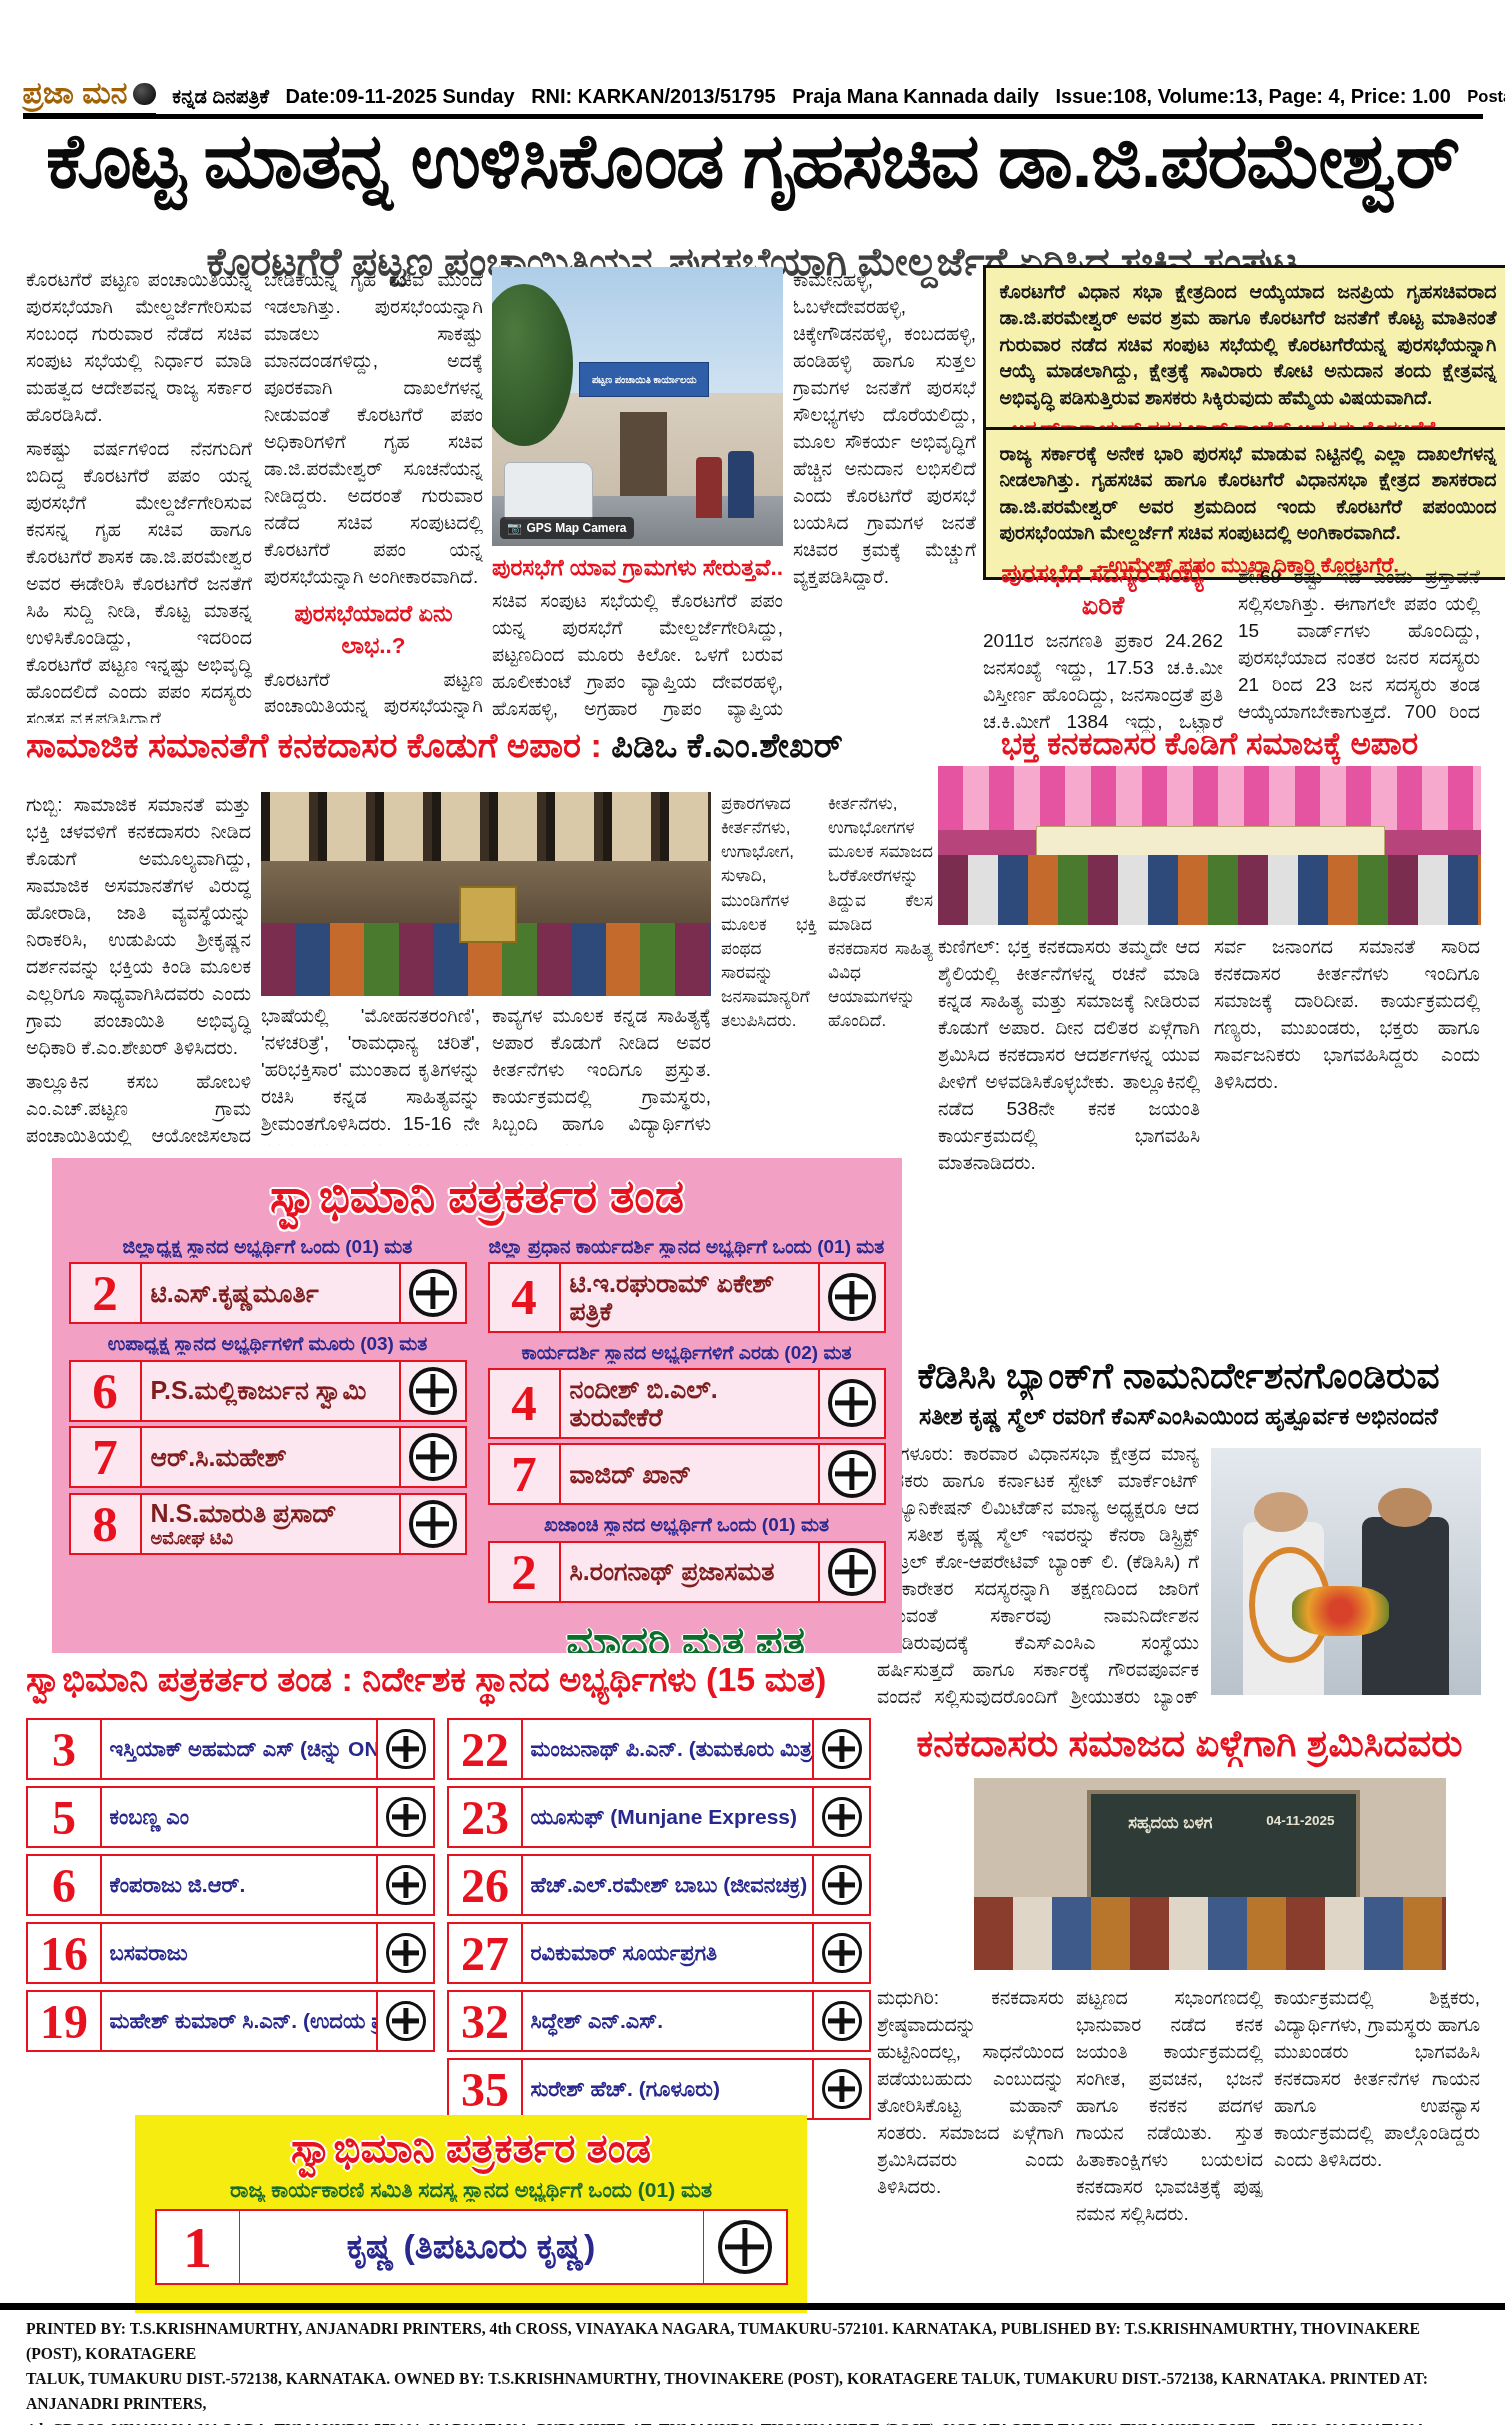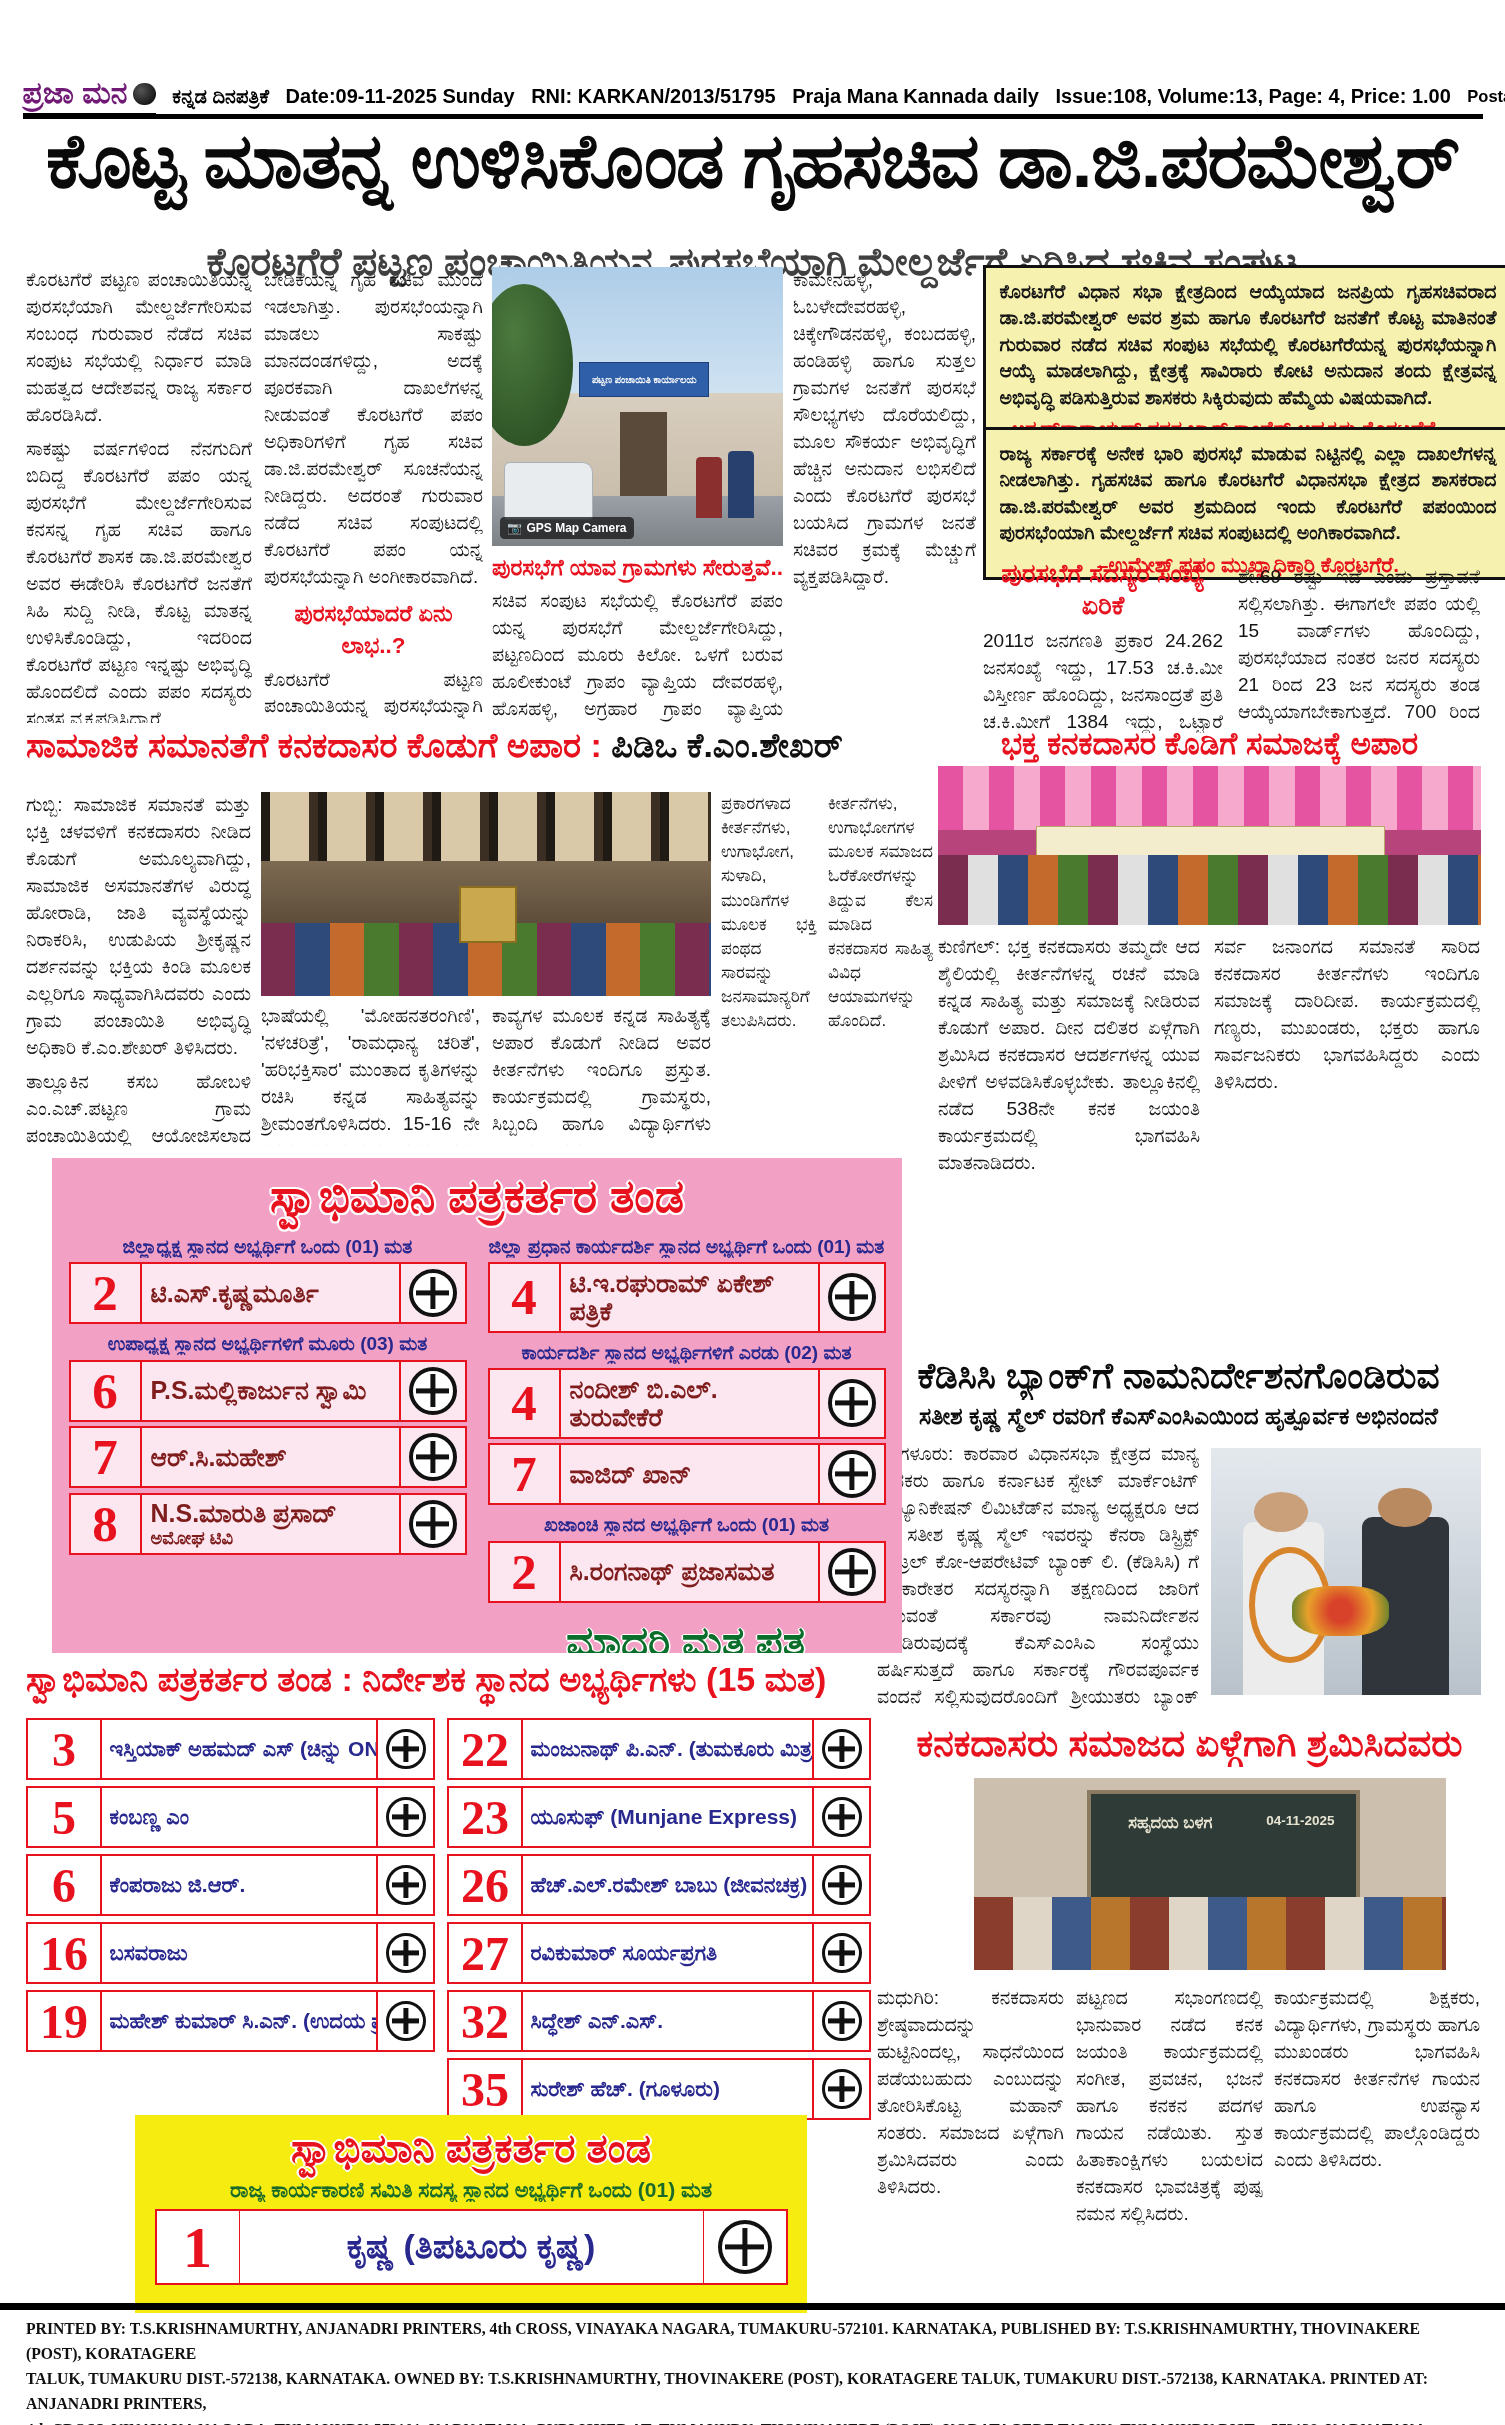--- a/index.html
+++ b/index.html
@@ -2,21 +2,21 @@
 <html style="font-size:12px"><head>
 <meta charset="utf-8">
 <style>
   html,body{margin:0;padding:0;background:#e9e9e9;font-family:"Liberation Sans",sans-serif;}
   #page{position:relative;width:1505px;height:2426px;background:#ffffff;margin:0 auto;overflow:hidden;}
   .abs{position:absolute;}
   .body-text{font-size:19px;line-height:1.42;text-align:justify;color:#141414;font-weight:500;overflow:hidden;}
   .body-text p{margin:0 0 7.5px 0;text-indent:0;}
   
   .masthead{top:78px;left:22.5px;width:1460px;height:36px;display:flex;align-items:center;gap:16.5px;white-space:nowrap;}
-  .mh-logo{font-size:30px;font-weight:800;color:#701a75;border-bottom:3.7px solid #000;padding-bottom:1.5px;display:flex;align-items:center;gap:6px;}
+  .mh-logo{font-size:30px;font-weight:800;color:#a16207;border-bottom:3.7px solid #000;padding-bottom:1.5px;display:flex;align-items:center;gap:6px;}
   .mh-emblem{width:22.5px;height:22.5px;border-radius:50%;background:radial-gradient(circle at 35% 35%,#555,#000);display:inline-block;}
   .mh-tag{font-size:19.5px;font-weight:700;color:#000;}
   .mh-item{font-size:20px;font-weight:800;color:#000;}
   .mh-item.small{font-size:16.5px;}
   .rule{background:#000;}
   
   .headline{top:117px;left:0;width:1505px;height:120px;font-size:76px;font-weight:800;color:#0a0a0a;text-align:center;white-space:nowrap;letter-spacing:-1.5px;overflow:hidden;}
   .subheadline{top:240px;left:0;width:1505px;height:54px;font-size:39px;font-weight:800;color:#404040;text-align:center;white-space:nowrap;overflow:hidden;}
   .red-inline-head{color:#e8121f;font-weight:800;font-size:22.5px;text-align:center;margin:4.5px 0;}
   

